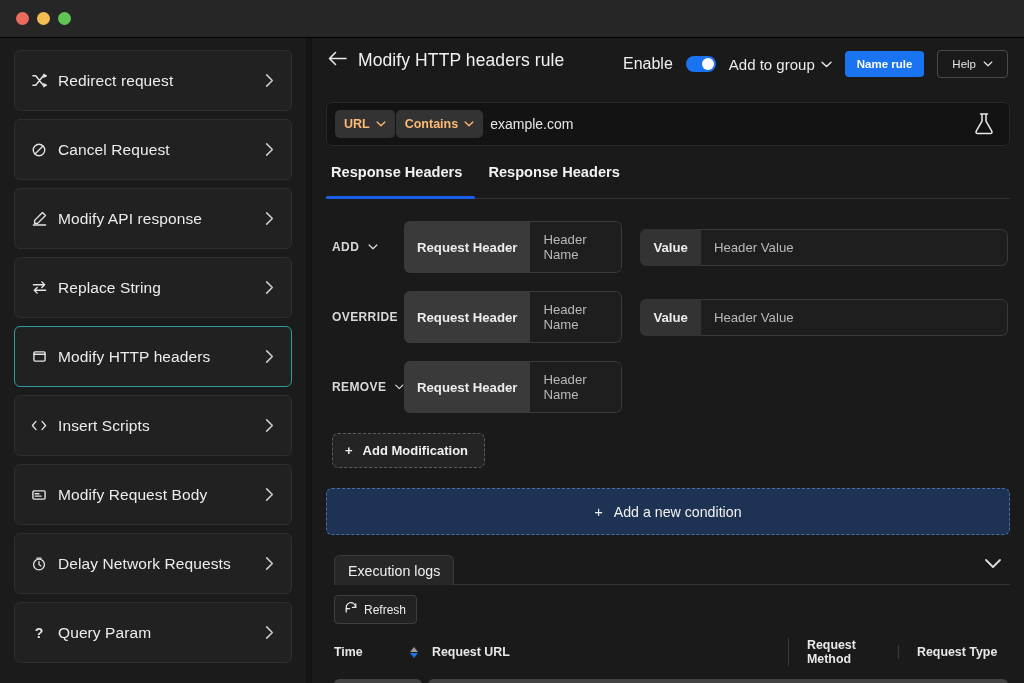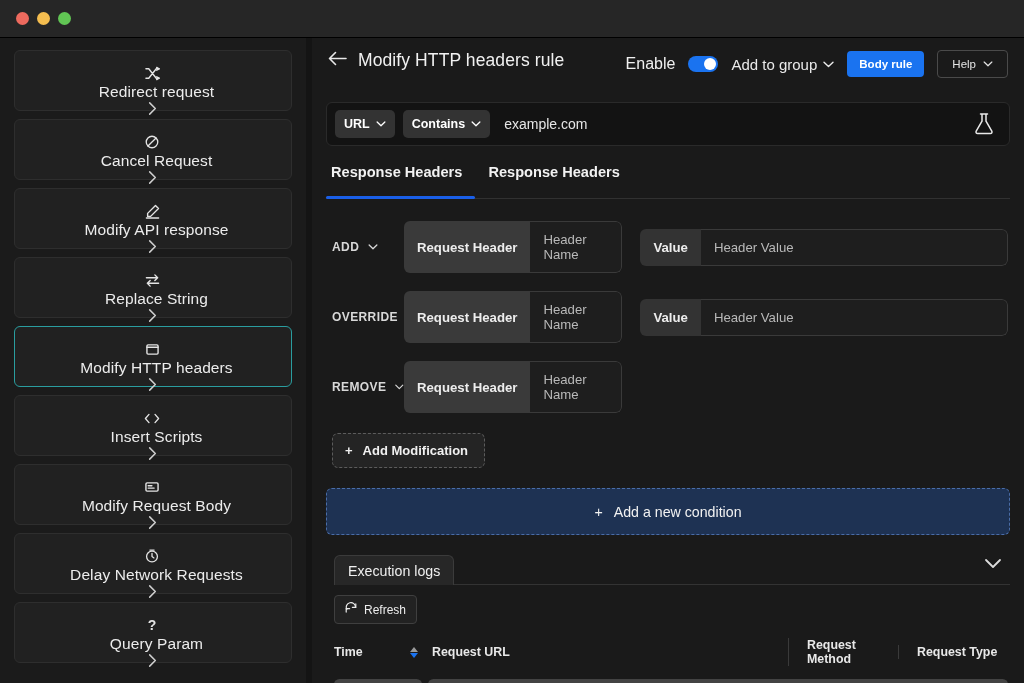--- a/index.html
+++ b/index.html
@@ -36,23 +36,22 @@
     overflow: hidden;
   }
   .side-item {
     position: relative;
     height: 61px;
     background: #212121;
     border: 1px solid #2e2e2e;
     border-radius: 6px;
     margin-bottom: 8px;
     display: flex; align-items: center;
-    padding: 12px 16px 0 14px;
+    padding: 0 16px 0 14px;
     cursor: pointer;
-    flex-direction: column;
   }
   .side-item.selected {
     border: 1px solid #2a9d9f;
     background: #212121;
   }
   .side-ico {
     width: 20px; flex: 0 0 20px;
     color: #e4e4e4;
     display: flex; align-items: center; justify-content: center;
     font-size: 13px; line-height: 1;
@@ -115,26 +114,26 @@
   .urlbar {
     height: 44px; margin-top: 6px;
     background: #131313;
     border: 1px solid #2a2a2a;
     border-radius: 6px;
     display: flex; align-items: center;
     padding: 0 10px 0 8px;
   }
   .pill {
     background: #333333;
-    color: #ffffff;
+    color: #fdba74;
     font-size: 12.5px; font-weight: bold;
     border-radius: 5px;
     padding: 7px 9px;
     display: flex; align-items: center; gap: 6px;
-    cursor: pointer; margin-right: 8px;
+    cursor: pointer; margin-right: 1px;
     white-space: nowrap;
   }
   .url-value { color: #e6e6e6; font-size: 14px; margin-left: 6px; flex: 1; }
   .flask-btn { color: #e9e9e9; cursor: pointer; display: flex; align-items: center; padding: 4px; }
 
   
   .tabs { display: flex; gap: 26px; margin-top: 18px; padding-left: 5px; position: relative; }
   .tab {
     color: #f2f2f2; font-size: 14.6px; font-weight: bold;
     padding-bottom: 19px; cursor: pointer; position: relative;
@@ -395,21 +394,21 @@
           <span class="enable-label">Enable</span>
           <span class="toggle">
               <span class="knob"></span>
             </span>
           <span class="addgroup">
             <span>Add to group</span>
             <svg width="11" height="7" viewBox="0 0 11 7" fill="none" stroke="currentColor" stroke-width="1.4">
               <path d="M1 1.2L5.5 5.6L10 1.2" stroke-linecap="round" stroke-linejoin="round"></path>
             </svg>
           </span>
-          <button class="btn-save">Body rule</button>
+          <button class="btn-save">Name rule</button>
           <button class="btn-help">
             <span>Help</span>
             <svg width="10" height="6" viewBox="0 0 11 7" fill="none" stroke="currentColor" stroke-width="1.4">
               <path d="M1 1.2L5.5 5.6L10 1.2" stroke-linecap="round" stroke-linejoin="round"></path>
             </svg>
           </button>
         </div>
       </div>
 
       

